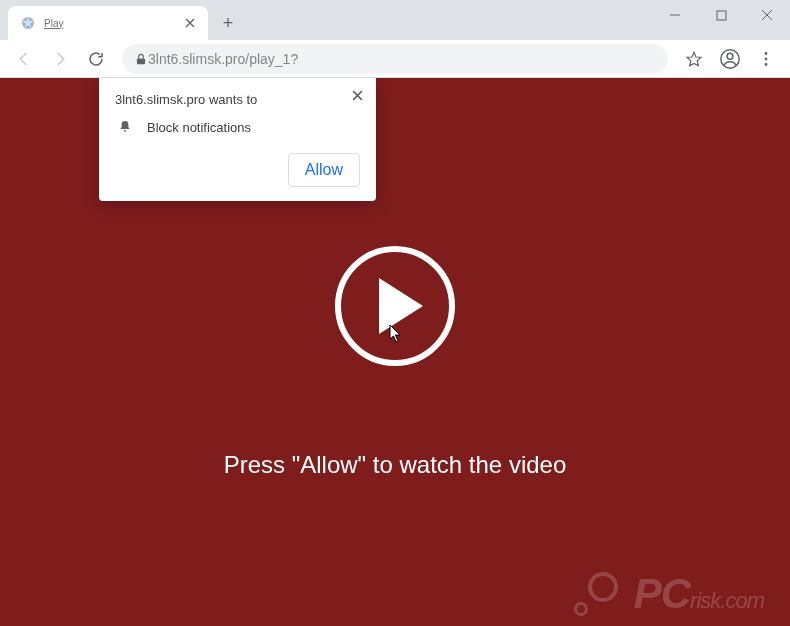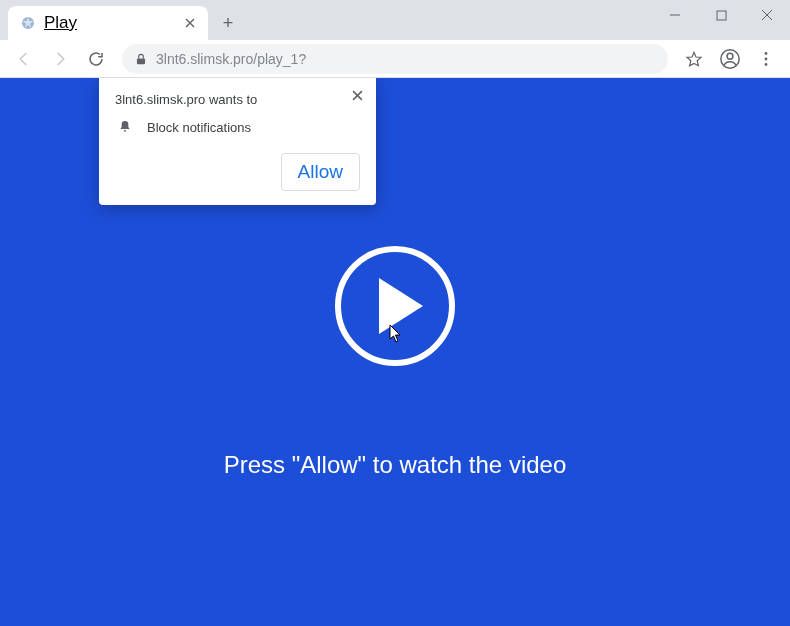--- a/index.html
+++ b/index.html
@@ -1,50 +1,50 @@
 <!DOCTYPE html>
 <html><head>
   <meta charset="utf-8">
   <style>
     * { margin: 0; padding: 0; box-sizing: border-box; font-family: 'Segoe UI', Arial, sans-serif; }
     body { width: 790px; height: 626px; background: #fff; overflow: hidden; position: relative; }
 
     
     .titlebar { height: 40px; background: #dee1e6; display: flex; align-items: flex-end; padding-left: 8px; }
-    .tab { background: #fff; height: 34px; width: 200px; border-radius: 8px 8px 0 0; display: flex; align-items: center; padding: 0 10px 0 12px; gap: 8px; font-size: 17px; color: #000000; position: relative; text-decoration: underline; }
+    .tab { background: #fff; height: 34px; width: 200px; border-radius: 8px 8px 0 0; display: flex; align-items: center; padding: 0 10px 0 12px; gap: 8px; font-size: 10px; color: #737373; position: relative; text-decoration: underline; }
     .tab .favicon { width: 16px; height: 16px; display:flex; align-items:center; justify-content:center; }
     .tab .tab-title { flex: 1; white-space: nowrap; overflow: hidden; text-overflow: ellipsis; }
     .tab .tab-close { width: 16px; height: 16px; display:flex; align-items:center; justify-content:center; color:#5f6368; cursor:pointer; border-radius:50%; }
     .newtab { width: 28px; height: 28px; margin: 0 0 3px 6px; display:flex; align-items:center; justify-content:center; color:#5f6368; cursor:pointer; border-radius:50%; font-size:18px; }
     .win-controls { margin-left:auto; display:flex; align-self:flex-start; }
     .win-btn { width:46px; height:30px; display:flex; align-items:center; justify-content:center; color:#5f6368; cursor:pointer; }
 
     
     .toolbar { height: 38px; background:#fff; border-bottom:1px solid #dadce0; display:flex; align-items:center; padding:0 8px; gap:4px; }
     .nav-btn { width:32px; height:32px; display:flex; align-items:center; justify-content:center; cursor:pointer; border-radius:50%; }
     .nav-btn.disabled { opacity:.35; cursor:default; }
     .nav-btn svg { stroke:#5f6368; }
-    .omnibox { flex:1; height:30px; background:#f1f3f4; border-radius:15px; display:flex; align-items:center; padding:0 12px; gap:8px; margin:0 6px; }
+    .omnibox { flex:1; height:30px; background:#f1f3f4; border-radius:15px; display:flex; align-items:center; padding:0 12px; gap:0; margin:0 6px; }
     .omnibox .lock { color:#5f6368; display:flex; }
     .omnibox input { flex:1; border:none; background:transparent; outline:none; font-size:14px; color:#80868b; }
     .star-btn, .avatar-btn, .menu-btn { width:32px; height:32px; display:flex; align-items:center; justify-content:center; cursor:pointer; border-radius:50%; color:#5f6368; }
     .avatar-btn svg { fill:none; stroke:#5f6368; }
 
     
-    .content { position:relative; height: calc(626px - 40px - 38px); background:#1d4ed8; overflow:hidden; }
+    .content { position:relative; height: calc(626px - 40px - 38px); background:#7f1d1d; overflow:hidden; }
 
     
     .perm { position:absolute; left:99px; top:0; width:277px; background:#fff; border-radius:0 0 4px 4px; box-shadow:0 4px 16px rgba(0,0,0,.25); padding:14px 16px 14px 16px; color:#202124; z-index:10; }
     .perm-close { position:absolute; right:8px; top:6px; width:22px; height:22px; display:flex; align-items:center; justify-content:center; cursor:pointer; color:#5f6368; }
     .perm-title { font-size:13px; color:#3c4043; margin-bottom:12px; }
     .perm-row { display:flex; align-items:center; gap:14px; margin-bottom:18px; padding-left:2px; }
     .perm-row .bell { color:#5f6368; display:flex; }
     .perm-row .perm-label { font-size:13px; color:#3c4043; }
     .perm-actions { display:flex; justify-content:flex-end; gap:10px; }
-    .perm-btn { border:1px solid #dadce0; background:#fff; color:#1a73e8; font-size:19px; padding:7px 16px; border-radius:4px; cursor:pointer; }
+    .perm-btn { border:1px solid #dadce0; background:#fff; color:#1a73e8; font-size:16px; padding:7px 16px; border-radius:4px; cursor:pointer; }
 
     
     .play-wrap { position:absolute; inset:0; display:flex; flex-direction:column; align-items:center; justify-content:center; }
     .play-circle { width:120px; height:120px; border:6px solid #fff; border-radius:50%; display:flex; align-items:center; justify-content:center; cursor:pointer; margin-top:20px; }
     .play-tri { width:0; height:0; border-left:44px solid #fff; border-top:28px solid transparent; border-bottom:28px solid transparent; margin-left:12px; }
     .play-msg { color:#fff; font-size:24px; margin-top:85px; text-align:center; }
     .cursor-arrow { position:absolute; left:50%; top:50%; transform:translate(-6px,-28px); color:#000; pointer-events:none; }
 
     
     .watermark { position:absolute; right:26px; bottom:8px; display:flex; align-items:center; gap:8px; opacity:.18; pointer-events:none; }
@@ -164,14 +164,23 @@
       <div class="play-tri"></div>
     </div>
     <span class="cursor-arrow">
       <svg width="14" height="20" viewBox="0 0 14 20">
           <path d="M1 1v14l3.5-3 2.5 6 2-1-2.5-6H11z" fill="#fff" stroke="#000" stroke-width="1"></path>
         </svg>
     </span>
     <div class="play-msg">Press "Allow" to watch the video</div>
   </div>
 
+  <div class="watermark">
+    <div style="position:relative;width:38px;height:44px;">
+      <div class="g1"></div>
+        <div class="g2" style="position:absolute;left:-6px;bottom:0;"></div>
+    </div>
+    <div class="txt">
+      <span>PC</span><span class="sub">risk</span><span class="sub">.com</span>
+    </div>
+  </div>
 
 </div>
 
 </body></html>

